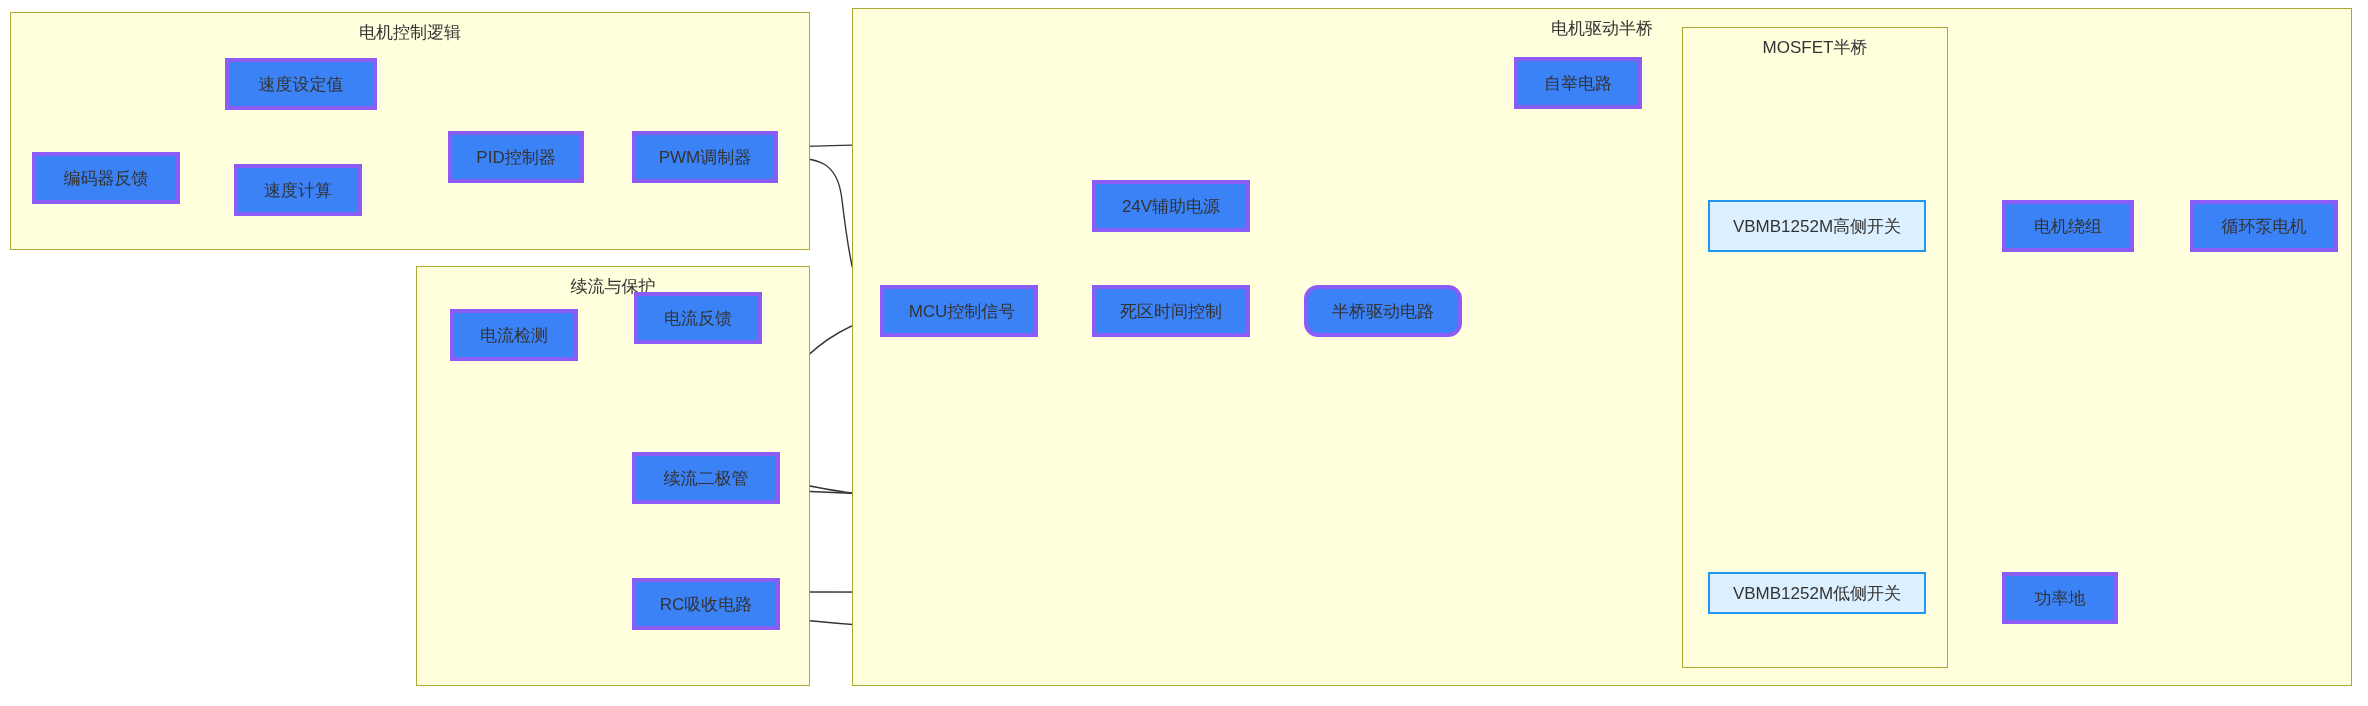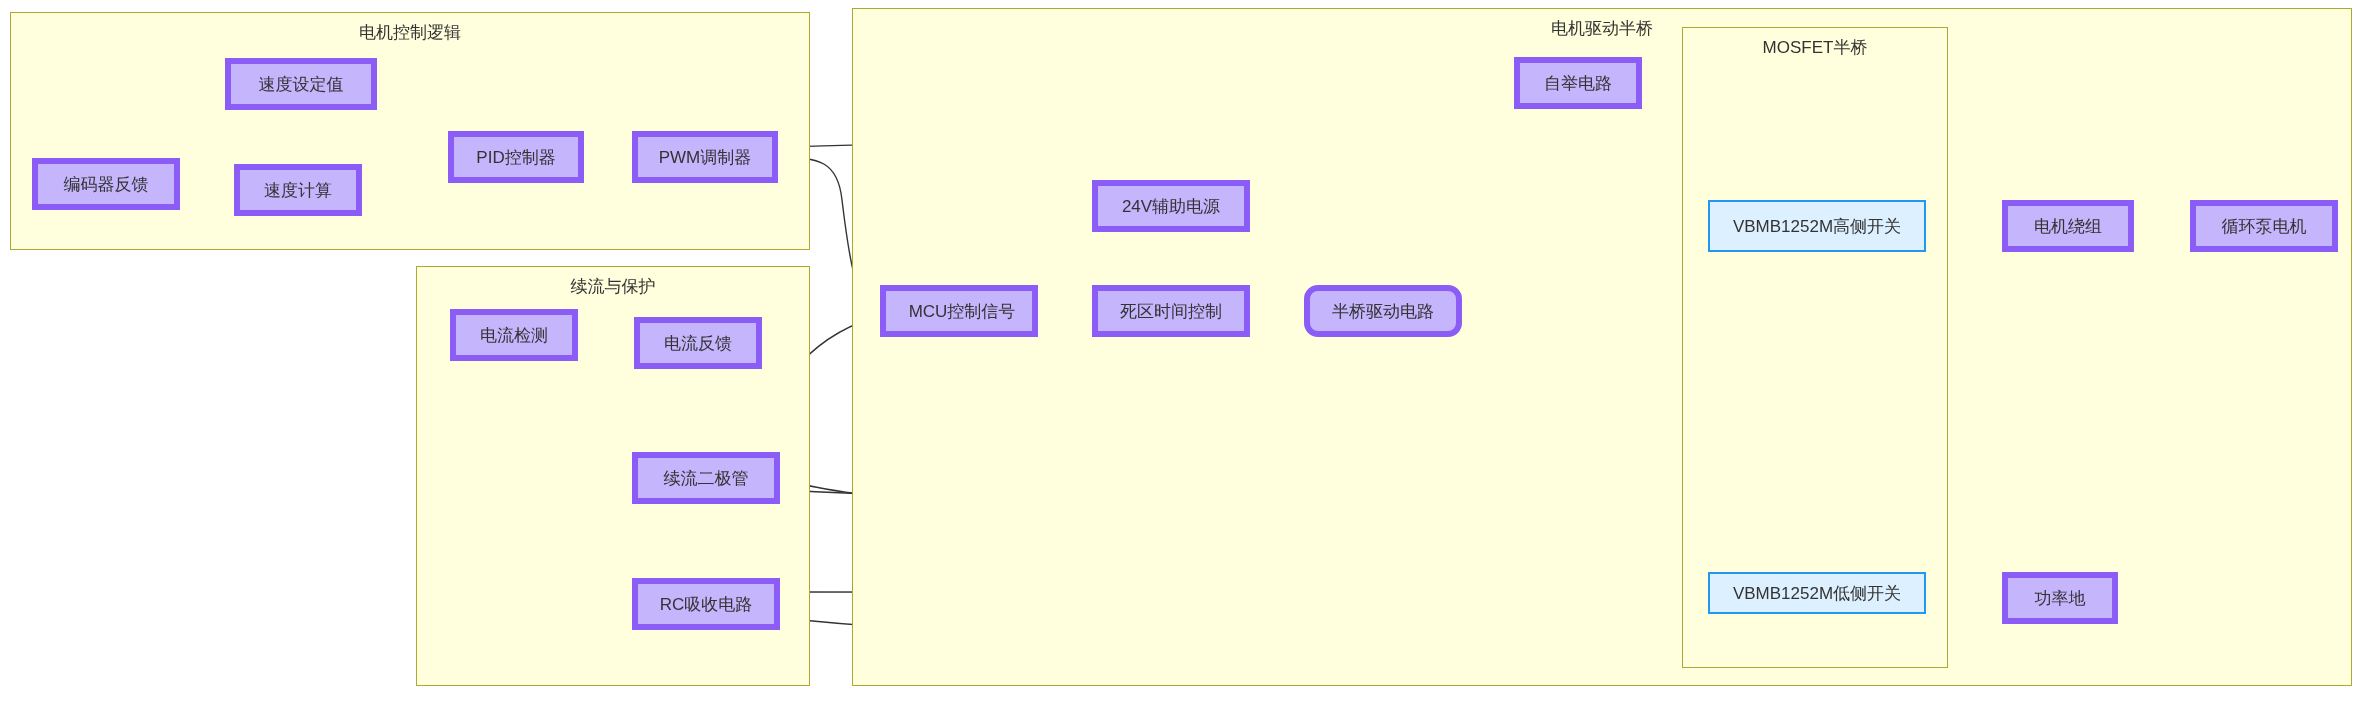--- a/index.html
+++ b/index.html
@@ -2,21 +2,21 @@
 <html><head>
 <meta charset="utf-8">
 <style>
   html,body{margin:0;padding:0;background:#ffffff;}
   body{font-family:"Liberation Sans","DejaVu Sans",sans-serif;}
   #canvas{position:relative;width:2368px;height:706px;background:#ffffff;overflow:hidden;}
   svg#wires{position:absolute;left:0;top:0;width:2368px;height:706px;pointer-events:none;}
   .cluster{position:absolute;background:#ffffdd;border:1px solid #aaaa33;box-sizing:border-box;}
   .cluster-title{position:absolute;left:0;right:0;top:8px;text-align:center;font-size:17px;color:#333333;white-space:nowrap;}
   .node{position:absolute;box-sizing:border-box;display:flex;align-items:center;justify-content:center;
-        background:#c4b5fd;border:6px solid #8b5cf6;font-size:17px;color:#333333;white-space:nowrap;}
+        background:#3b82f6;border:4px solid #8b5cf6;font-size:17px;color:#333333;white-space:nowrap;}
   .node.hl{background:#dcf0ff;border:2px solid #2196f3;}
 </style>
 </head>
 <body>
 
 <div id="canvas">
 
   <svg id="wires" viewBox="0 0 2368 706">
     <defs>
       <marker id="arrow" markerWidth="10" markerHeight="10" refX="8" refY="3.2" orient="auto" markerUnits="strokeWidth">
@@ -60,36 +60,36 @@
         <div class="cluster-title">电机驱动半桥</div>
       </div>
       <div class="cluster" style="left: 1682px; top: 27px; width: 266px; height: 641px;">
         <div class="cluster-title">MOSFET半桥</div>
       </div>
     </div>
   <div id="nodes-layer">
       <div class="node" style="left: 225px; top: 58px; width: 152px; height: 52px;">
         <span>速度设定值</span>
       </div>
-      <div class="node" style="left: 32px; top: 158px; width: 148px; height: 52px;">
+      <div class="node" style="left: 32px; top: 152px; width: 148px; height: 52px;">
         <span>编码器反馈</span>
       </div>
       <div class="node" style="left: 234px; top: 164px; width: 128px; height: 52px;">
         <span>速度计算</span>
       </div>
       <div class="node" style="left: 448px; top: 131px; width: 136px; height: 52px; align-items: center;">
         <span>PID控制器</span>
       </div>
       <div class="node" style="left: 632px; top: 131px; width: 146px; height: 52px;">
         <span>PWM调制器</span>
       </div>
       <div class="node" style="left: 450px; top: 309px; width: 128px; height: 52px;">
         <span>电流检测</span>
       </div>
-      <div class="node" style="left: 634px; top: 317px; width: 128px; height: 52px;">
+      <div class="node" style="left: 634px; top: 292px; width: 128px; height: 52px;">
         <span>电流反馈</span>
       </div>
       <div class="node" style="left: 632px; top: 452px; width: 148px; height: 52px;">
         <span>续流二极管</span>
       </div>
       <div class="node" style="left: 632px; top: 578px; width: 148px; height: 52px;">
         <span>RC吸收电路</span>
       </div>
       <div class="node" style="left: 880px; top: 285px; width: 158px; height: 52px; padding-left: 6px;">
         <span>MCU控制信号</span>

